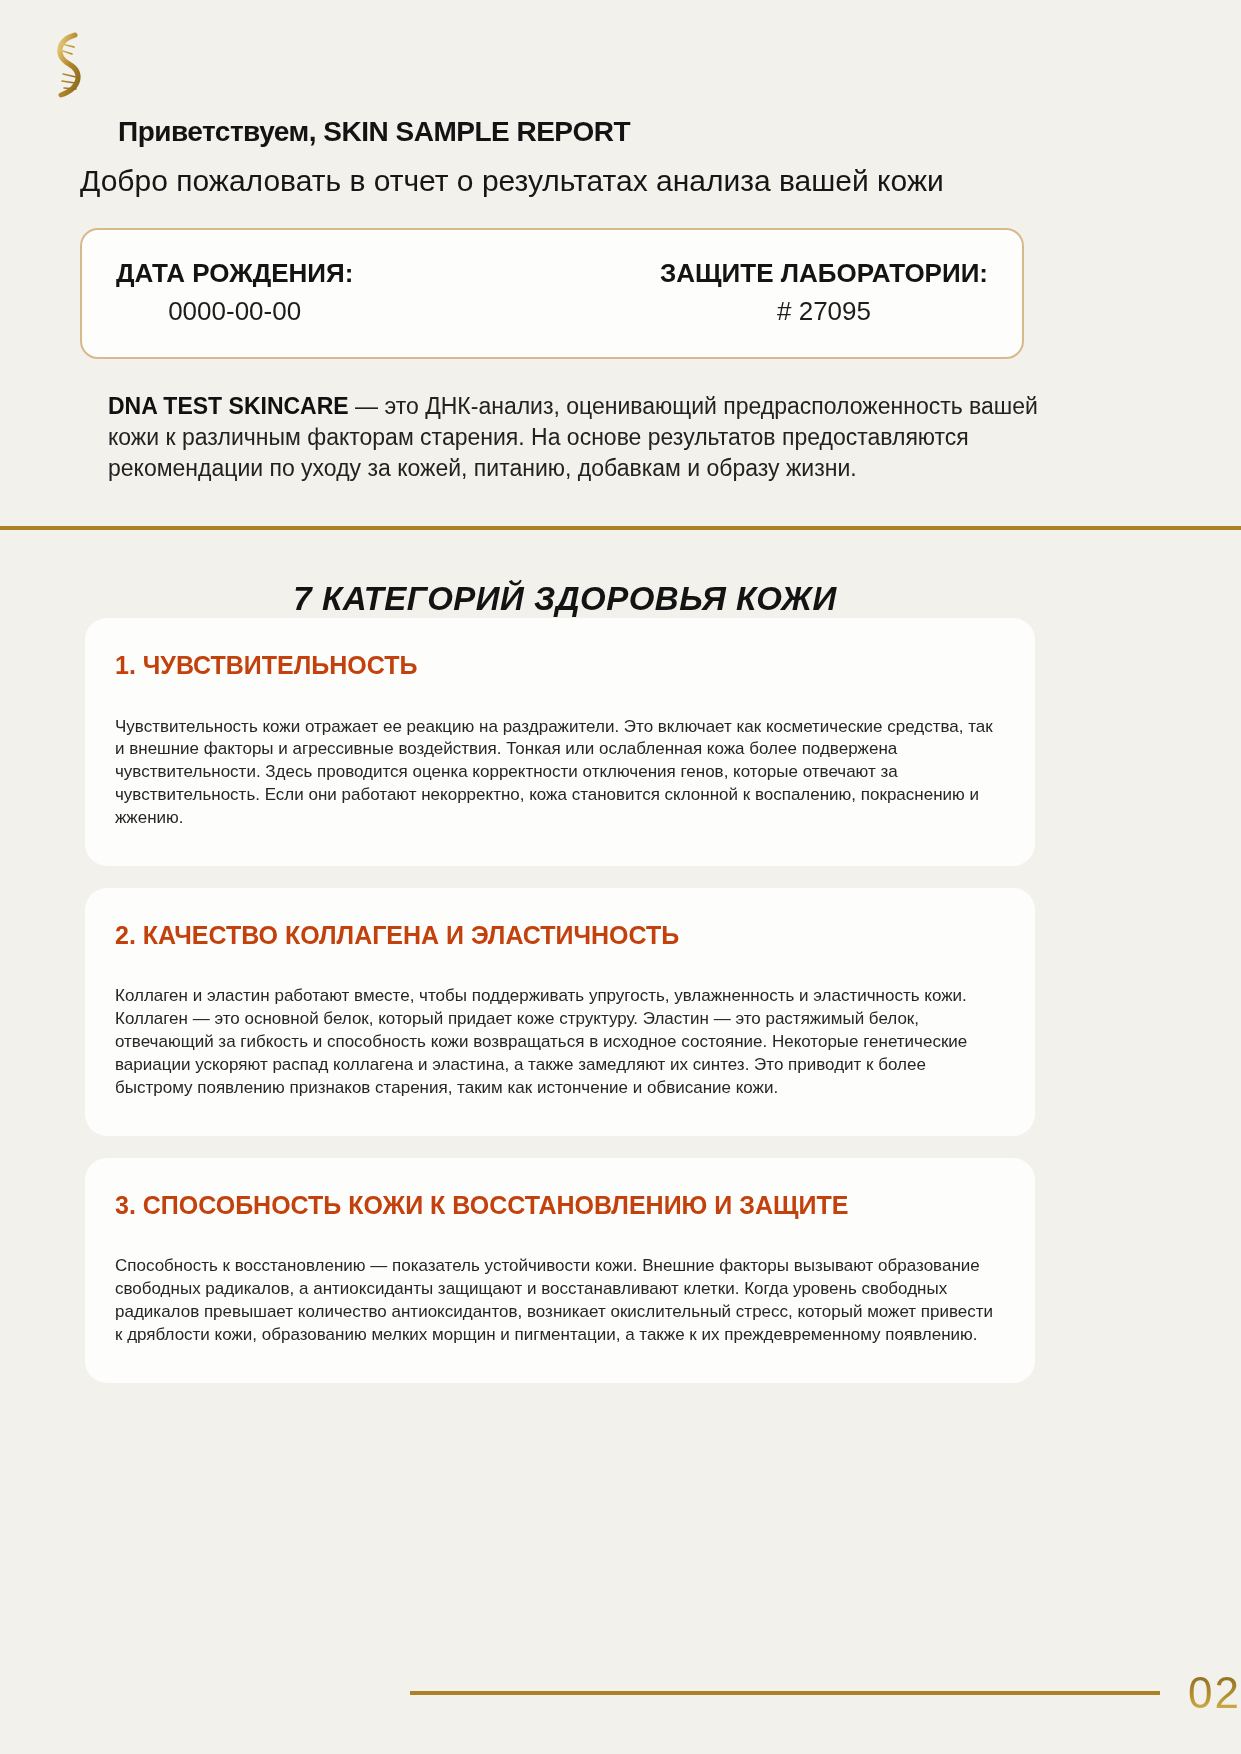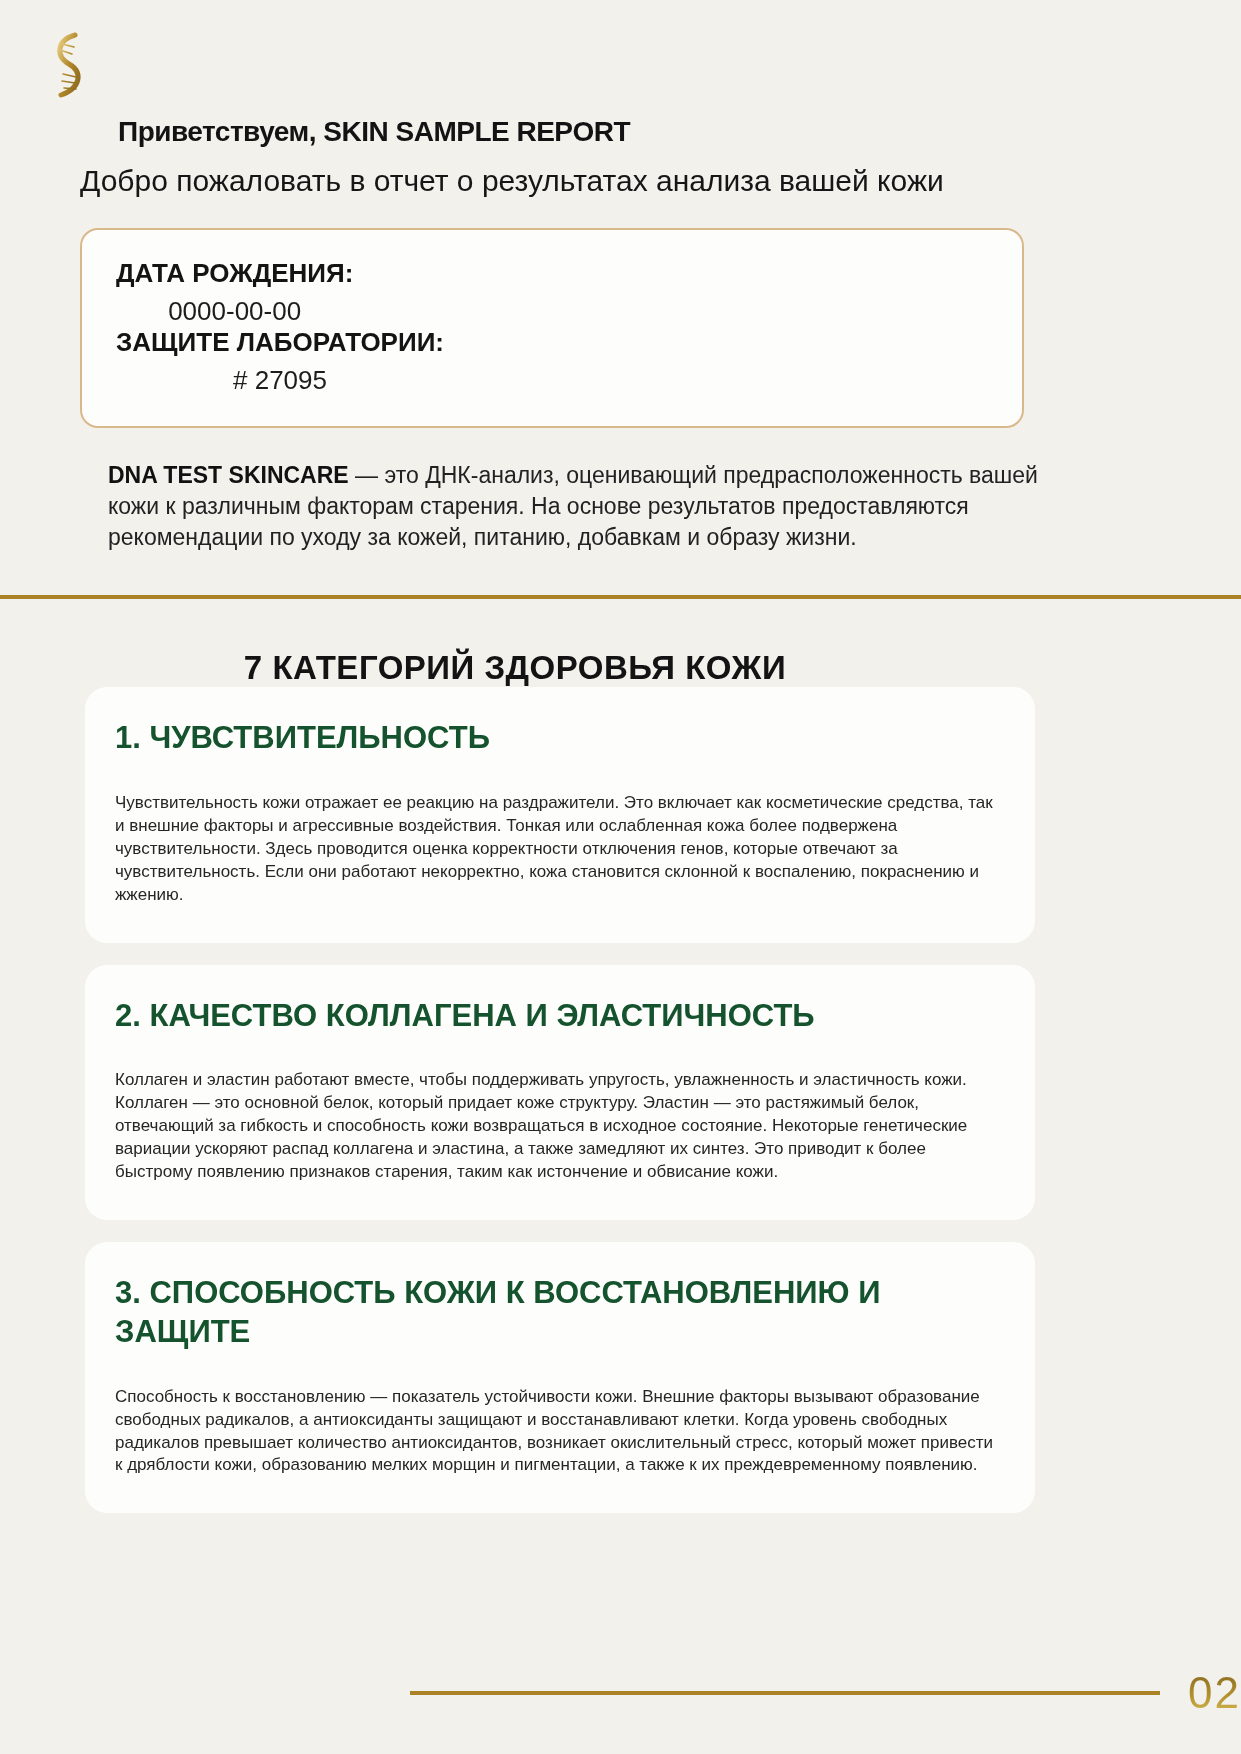--- a/index.html
+++ b/index.html
@@ -36,21 +36,20 @@
   .info-box {
     margin-top: 28px;
     background: #fdfdfc;
     border: 2px solid #d9b98c;
     border-radius: 18px;
     display: flex;
     justify-content: space-between;
     align-items: flex-start;
     padding: 28px 34px 30px 34px;
     max-width: 944px;
-    flex-direction: column;
   }
   .info-field { text-align: center; }
   .info-label { font-size: 26px; font-weight: 700; color: #141414; }
   .info-value { margin-top: 7px; font-size: 26px; font-weight: 400; color: #1d1d1d; }
 
   .intro {
     margin-top: 32px;
     padding-left: 28px;
     font-size: 23px;
     line-height: 1.36;
@@ -68,36 +67,36 @@
 
   .section-title {
     margin-top: 50px;
     text-align: center;
     font-size: 33px;
     font-weight: 700;
     letter-spacing: 0.5px;
     color: #131313;
     max-width: 960px;
   }
-  .section-wrap { padding: 0 0 0 35px; }
+  .section-wrap { padding: 0 0 0 85px; font-style: italic; }
 
   .card {
     background: #fdfdfb;
     border-radius: 22px;
     padding: 32px 40px 36px 30px;
     max-width: 950px;
     margin-left: 85px;
   }
   .card + .card { margin-top: 22px; }
   .card:first-of-type { margin-top: 36px; }
   .card-title {
-    font-size: 31px;
+    font-size: 25px;
     font-weight: 800;
     line-height: 1.25;
-    color: #14532d;
+    color: #c2410c;
     max-width: 780px;
   }
   .card-body {
     margin-top: 34px;
     font-size: 17px;
     line-height: 1.35;
     color: #262626;
     max-width: 905px;
   }
 

